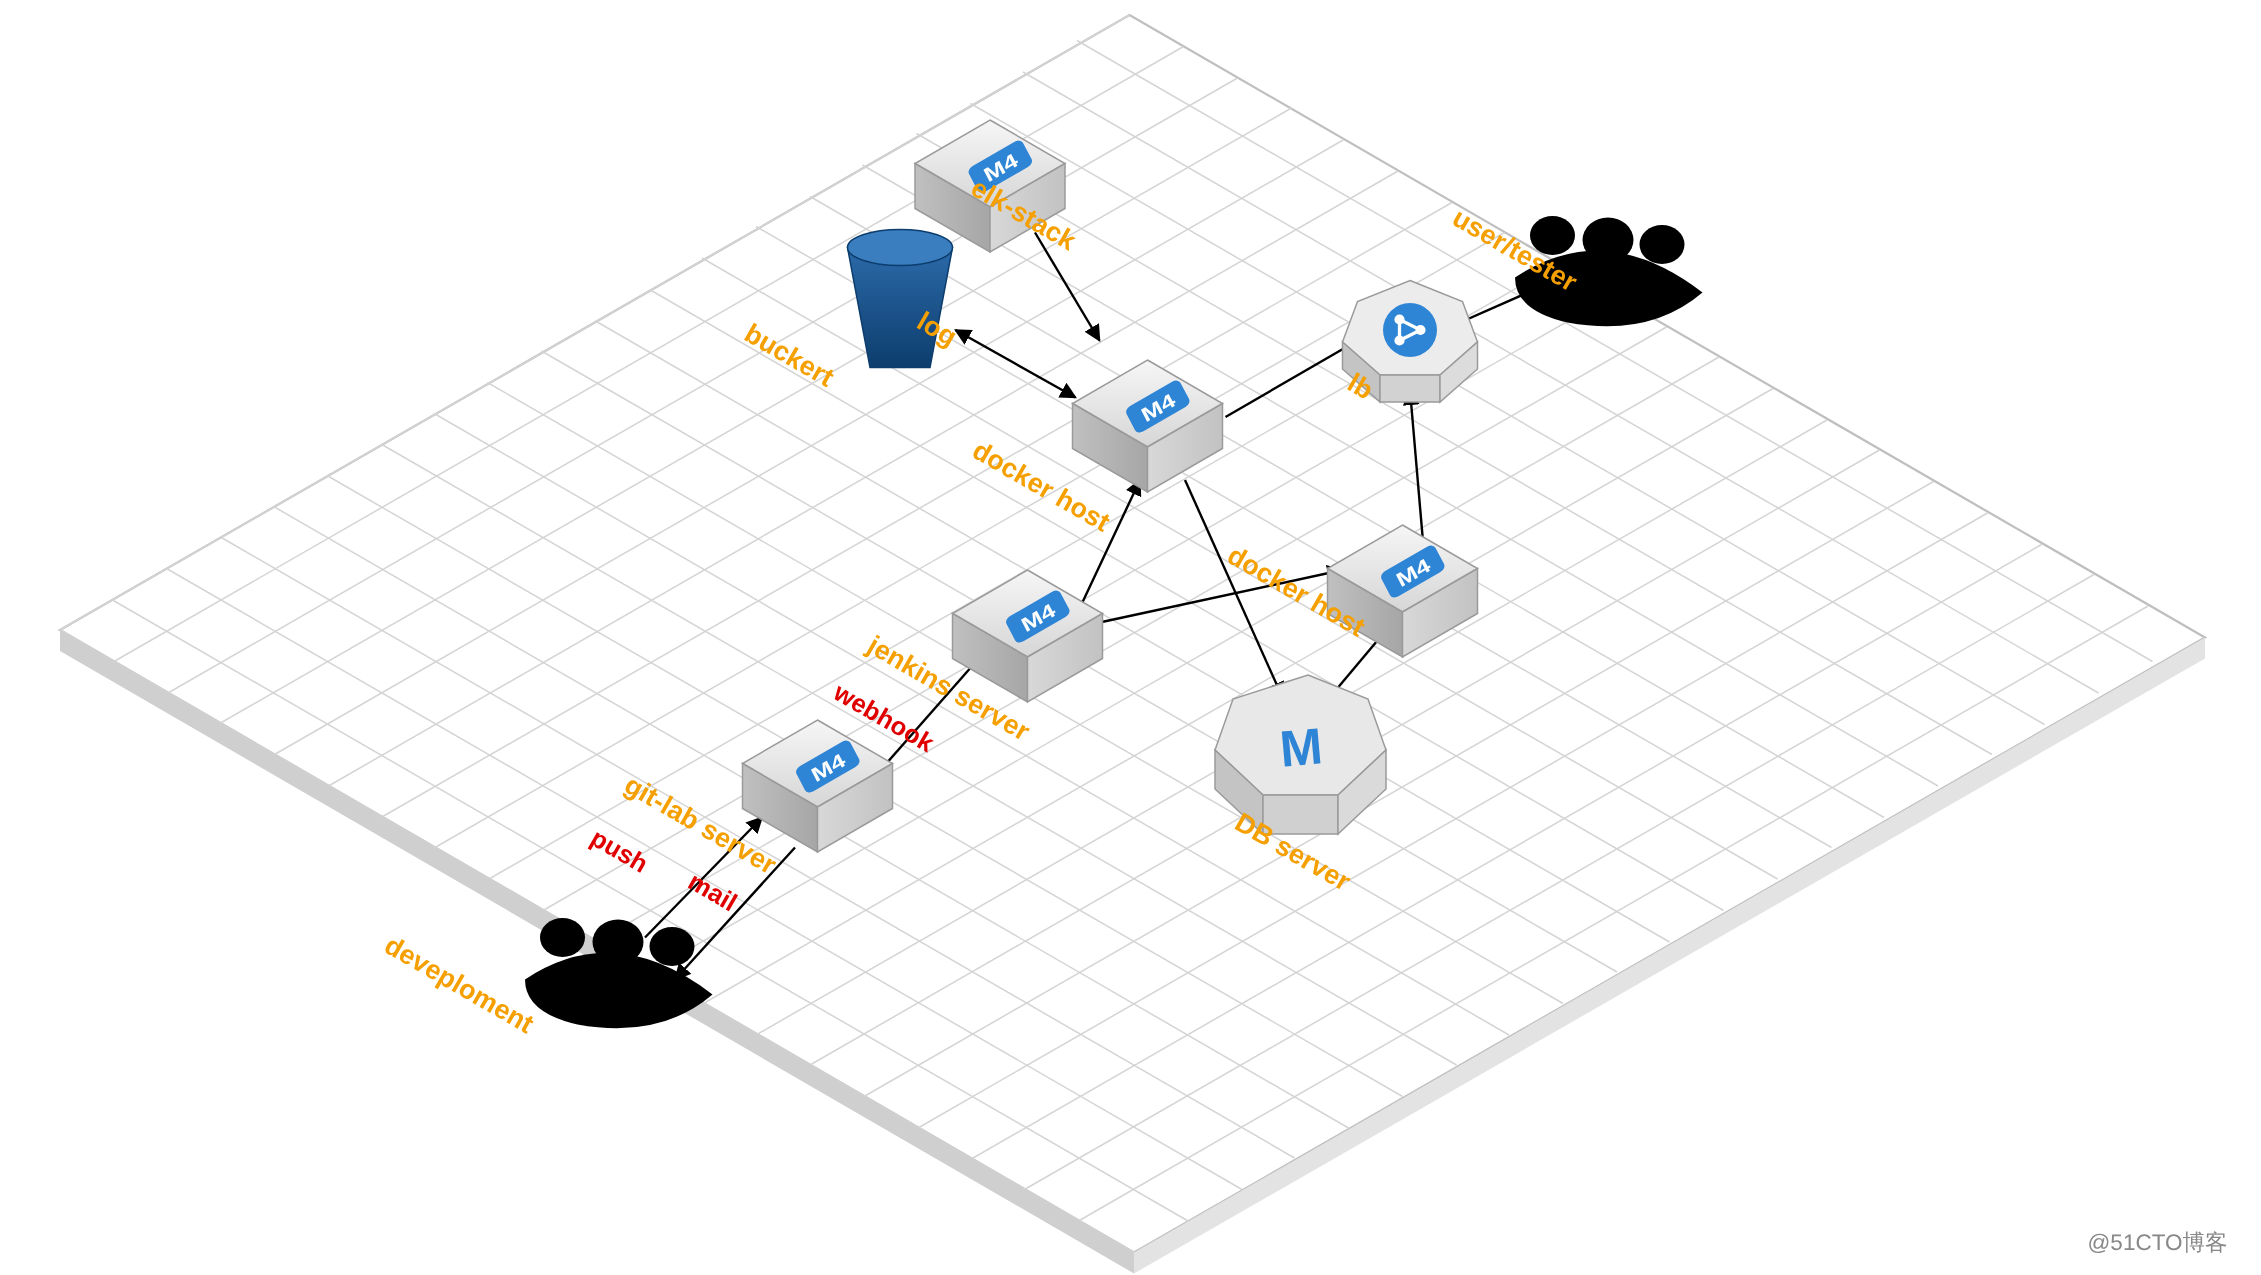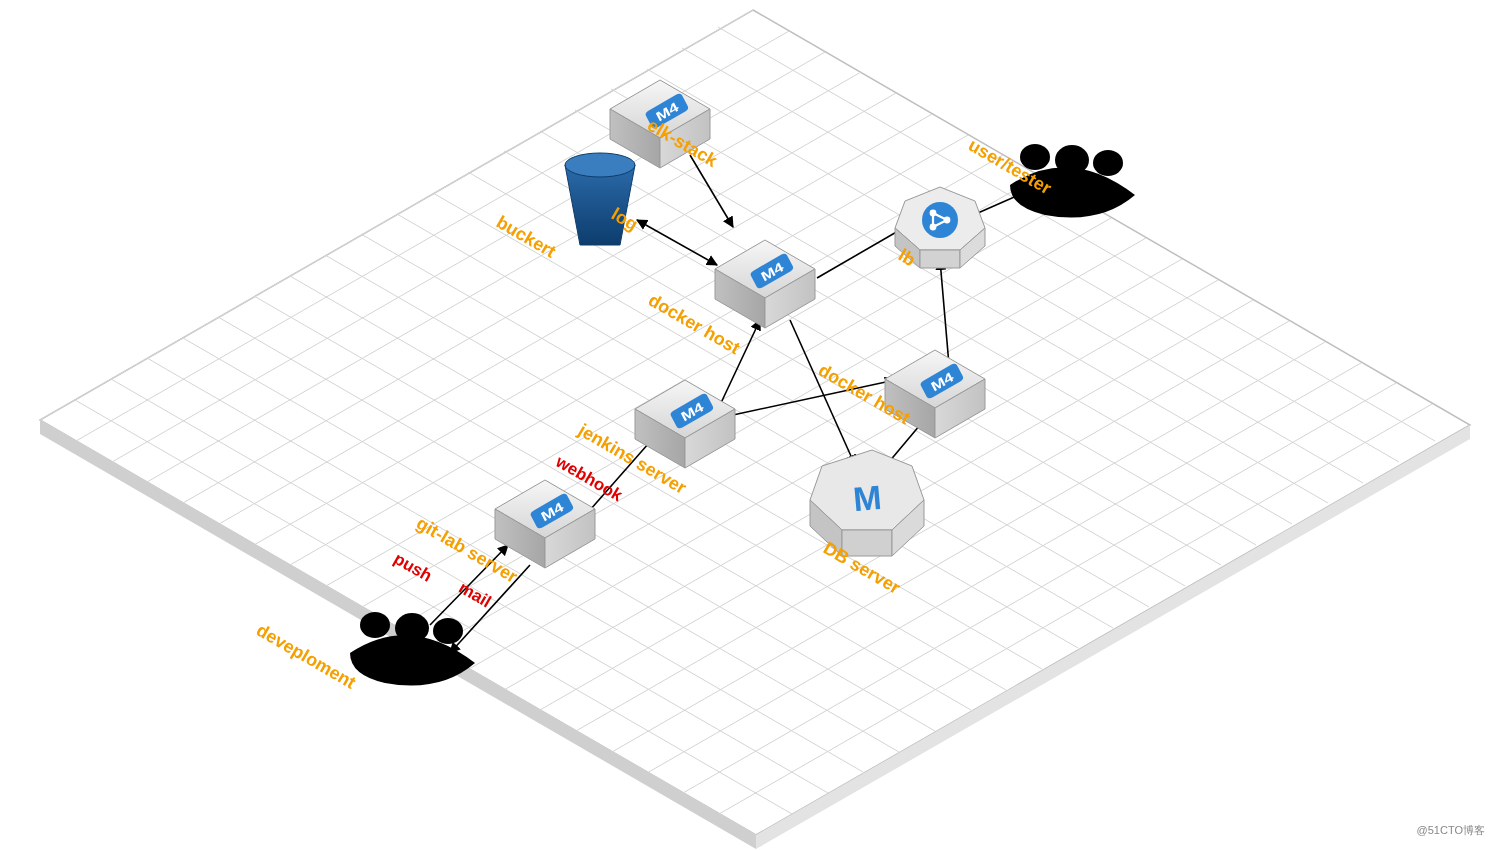--- a/index.html
+++ b/index.html
@@ -1,21 +1,21 @@
 <!DOCTYPE html>
 <html><head>
 <meta charset="utf-8">
 <style>
 html,body{margin:0;padding:0;width:1507px;height:850px;background:#fff;font-family:Arial,Helvetica,sans-serif;overflow:hidden}
 .stage{position:relative;width:1507px;height:850px}
 svg{position:absolute;left:0;top:0}
 .lbl{position:absolute;font-weight:700;white-space:nowrap;transform-origin:left top;pointer-events:none}
 .lbl.y{color:#f5a000}
 .lbl.r{color:#e00000}
-.watermark{position:absolute;right:22px;bottom:12px;color:#888;font-size:11px}
+.watermark{position:absolute;right:22px;bottom:12px;color:#888;font-size:15px}
 </style>
 </head>
 <body>
 
 <div class="stage">
 
 <svg width="1507" height="850">
   <defs>
     <linearGradient id="topGrad" x1="0" y1="0" x2="0" y2="1">
       <stop offset="0" stop-color="#f6f6f6"></stop>

